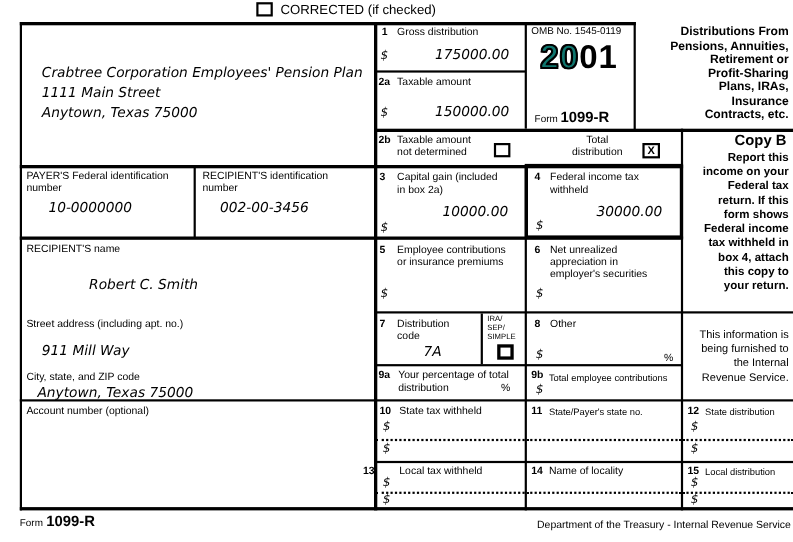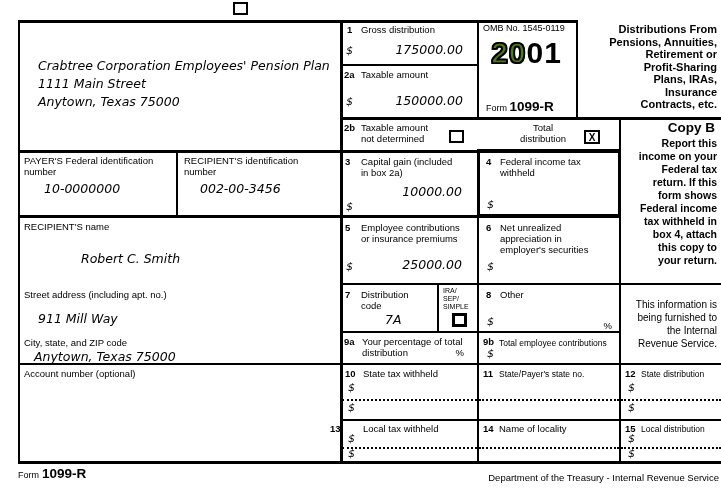--- a/index.html
+++ b/index.html
@@ -15,33 +15,34 @@
   .dol{position:absolute;font-family:"DejaVu Sans",sans-serif;font-style:italic;
        font-size:11px;line-height:12px;}
   .right{text-align:right;}
   .center{text-align:center;}
   .pre{white-space:pre-line;}
   .chk{position:absolute;border:2px solid #000;background:#fff;box-sizing:border-box;}
   .dot{position:absolute;border-top:2px dotted #000;height:0;}
   .b{font-weight:bold;}
   .yr{position:absolute;font-size:30px;font-weight:bold;letter-spacing:1px;
       font-family:"Liberation Sans",sans-serif;}
-  .yr-o{color:#4d7c0f;-webkit-text-stroke:1.6px #000;
+  .yr-o{color:#0f766e;-webkit-text-stroke:1.6px #000;
         text-shadow:-1px -1px 0 #000,1px -1px 0 #000,-1px 1px 0 #000,1px 1px 0 #000;}
   .title{font-weight:bold;font-size:11px;line-height:12.5px;}
   .copyhead{font-weight:bold;font-size:13.5px;}
   .copybody{font-weight:bold;font-size:10.5px;line-height:13px;}
   .furnish{font-size:10px;line-height:13px;}
 </style>
 </head>
 <body>
 
 <div id="form1099r">
 
   <div class="chk" style="left:233px;top:2px;width:15px;height:13px;"></div>
+  <div class="abs" style="left:255px;top:2px;font-size:12px;">CORRECTED (if checked)</div>
 
   <div class="ln" style="left:18px;top:20px;width:560px;height:3px;"></div>
   <div class="ln" style="left:341px;top:64px;width:137px;height:2px;"></div>
   <div class="ln" style="left:341px;top:117px;width:380px;height:3px;"></div>
   <div class="ln" style="left:18px;top:150px;width:603px;height:3px;"></div>
   <div class="ln" style="left:18px;top:215px;width:603px;height:3px;"></div>
   <div class="ln" style="left:341px;top:283px;width:380px;height:2px;"></div>
   <div class="ln" style="left:341px;top:331px;width:279px;height:2px;"></div>
   <div class="ln" style="left:18px;top:363px;width:703px;height:2px;"></div>
   <div class="ln" style="left:341px;top:419px;width:380px;height:2px;"></div>
@@ -96,26 +97,26 @@
 
   <div class="num" style="left:345px;top:156px;">3</div>
   <div class="lbl pre" style="left:361px;top:156px;width:108px;">Capital gain (included
 in box 2a)</div>
   <div class="hw right" style="left:357px;top:185px;width:105px;">10000.00</div>
   <div class="dol" style="left:346px;top:201px;">$</div>
 
   <div class="num" style="left:486px;top:156px;">4</div>
   <div class="lbl pre" style="left:500px;top:156px;width:110px;">Federal income tax
 withheld</div>
+  <div class="hw right" style="left:492px;top:185px;width:110px;">30000.00</div>
   <div class="dol" style="left:487px;top:199px;">$</div>
 
   <div class="num" style="left:345px;top:222px;">5</div>
   <div class="lbl pre" style="left:361px;top:222px;width:112px;">Employee contributions
 or insurance premiums</div>
-  <div class="hw right" style="left:357px;top:258px;width:105px;">25000.00</div>
   <div class="dol" style="left:346px;top:261px;">$</div>
 
   <div class="num" style="left:486px;top:222px;">6</div>
   <div class="lbl pre" style="left:500px;top:222px;width:110px;">Net unrealized
 appreciation in
 employer's securities</div>
   <div class="hw right" style="left:497px;top:258px;width:105px;"></div>
   <div class="dol" style="left:487px;top:261px;">$</div>
 
   <div class="num" style="left:345px;top:289px;">7</div>

